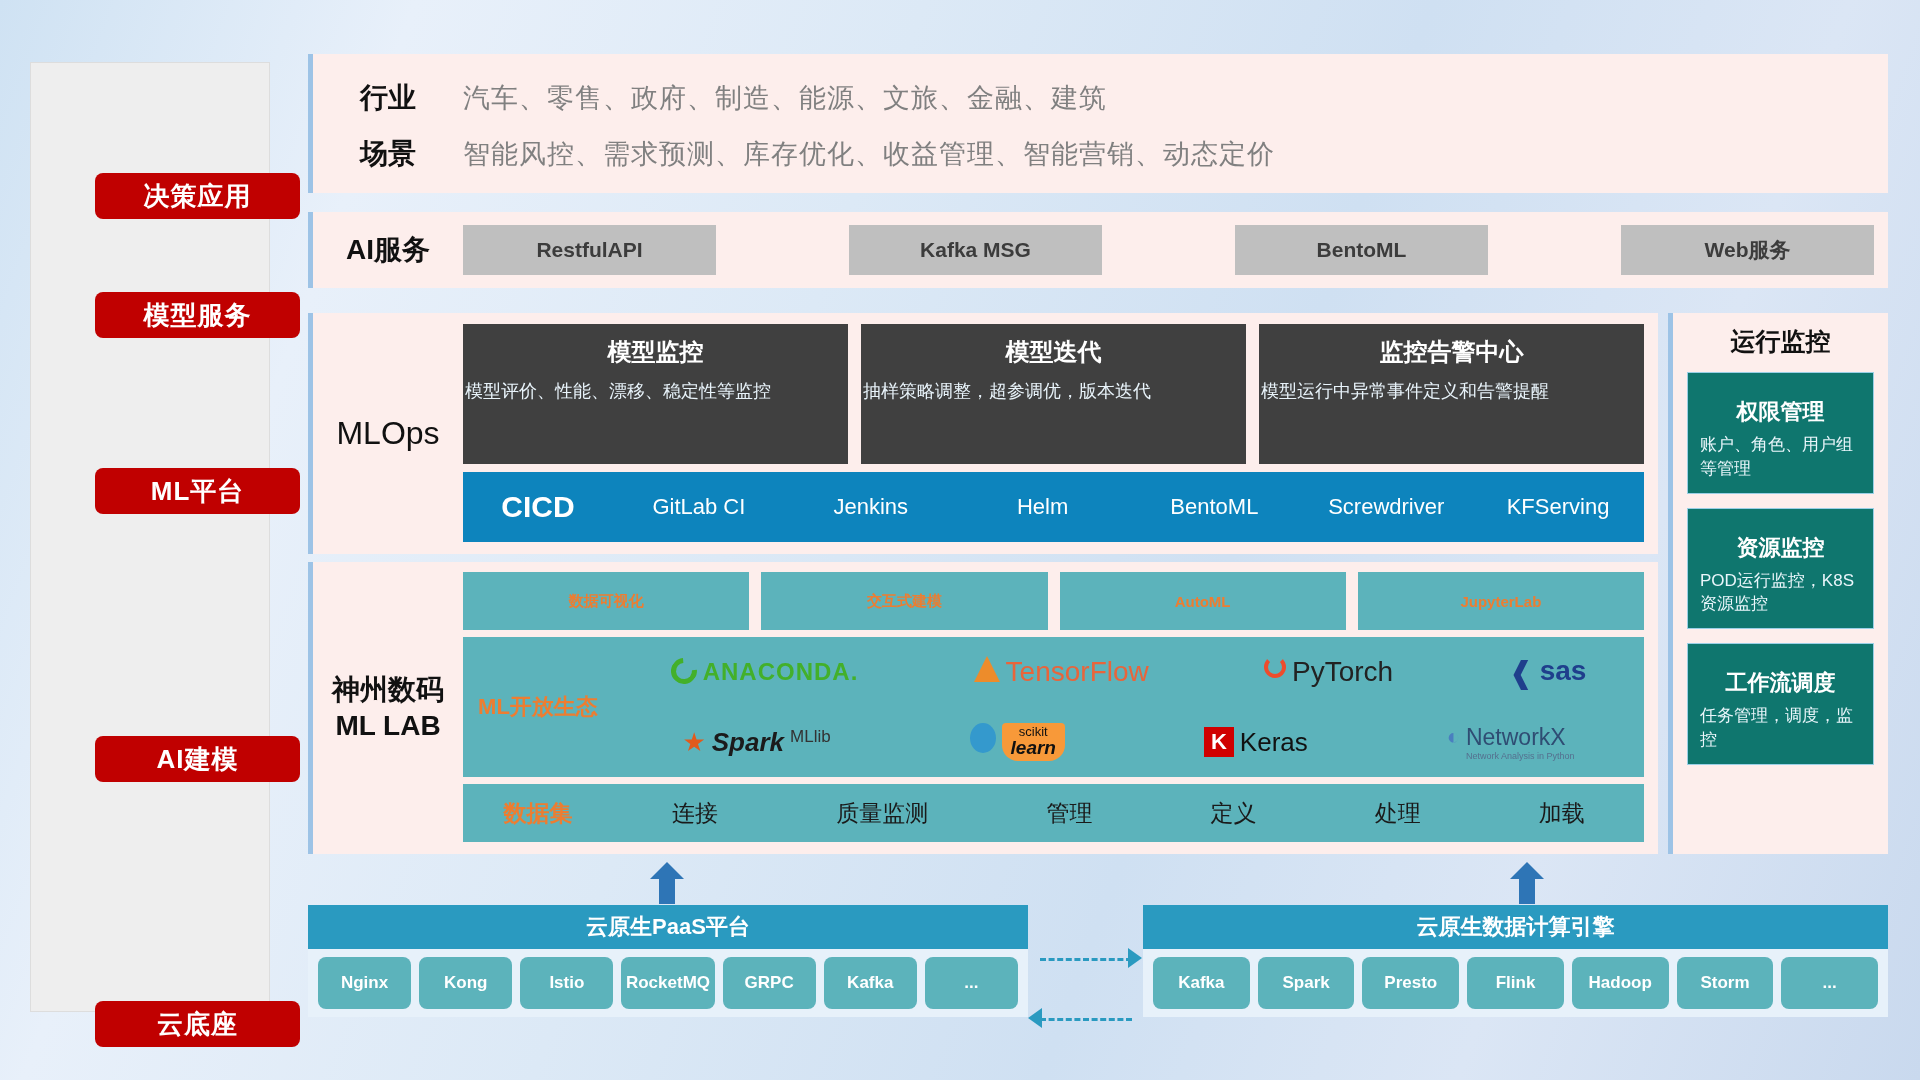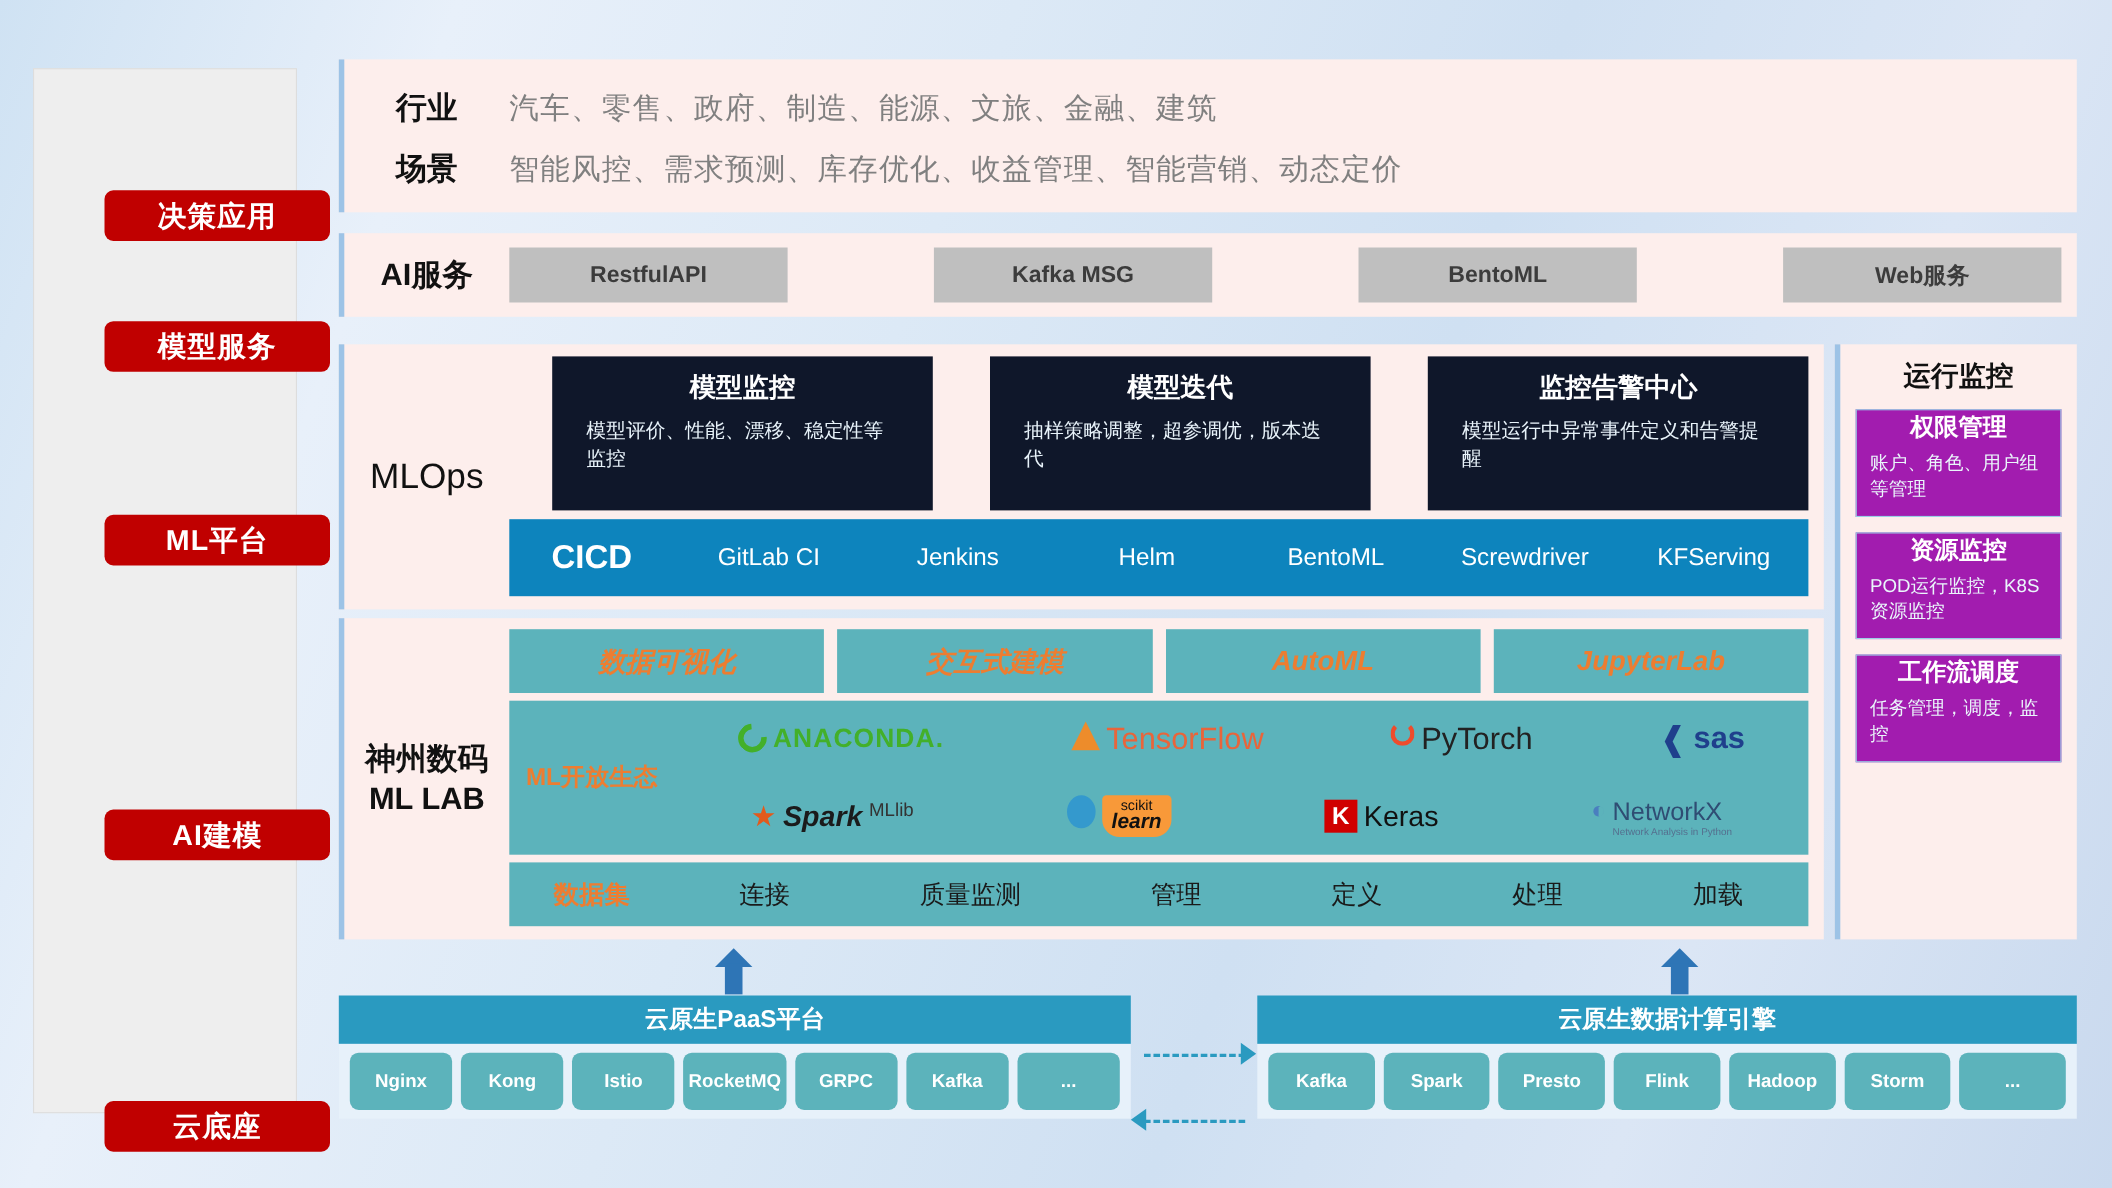--- a/index.html
+++ b/index.html
@@ -60,21 +60,21 @@
 
   
   .band-ops { top: 313px; width: 1350px; height: 241px; display: flex; }
   .ops-label {
     width: 150px; display: flex; align-items: center; justify-content: center;
     font-weight: normal; font-size: 32px; color: #111; text-align: center;
   }
   .ops-right { flex: 1; padding: 11px 14px 11px 0; display: flex; flex-direction: column; gap: 8px; }
   .ops-cards { display: flex; gap: 13px; height: 140px; }
   .ops-card {
-    flex: 1; background: #0f172a; color: #fff; padding: 12px 31px; margin-left: 39px;
+    flex: 1; background: #404040; color: #fff; padding: 12px 2px;
   }
   .ops-card-title { font-weight: bold; font-size: 24px; text-align: center; margin-bottom: 10px; }
   .ops-card-desc { font-size: 18px; line-height: 1.45; color: #e8f3fa; }
   .cicd-bar {
     background: #0d84bd; height: 70px; display: flex; align-items: center;
     color: #fff; overflow: hidden;
   }
   .cicd-title { width: 150px; text-align: center; font-weight: bold; font-size: 30px; }
   .cicd-item {
     flex: 1; text-align: center; font-size: 22px;
@@ -84,40 +84,40 @@
   
   .band-lab { top: 562px; width: 1350px; height: 292px; display: flex; }
   .lab-label {
     width: 150px; display: flex; flex-direction: column; align-items: center;
     justify-content: center; font-weight: bold; font-size: 28px; color: #111; line-height: 1.3;
   }
   .lab-right { flex: 1; padding: 10px 14px 10px 0; display: flex; flex-direction: column; gap: 7px; }
   .lab-tools { display: flex; gap: 12px; height: 58px; }
   .lab-tool {
     flex: 1; background: #5cb3bb; display: flex; align-items: center; justify-content: center;
-    color: #ed7d31; font-weight: bold; font-size: 25px; font-style: italic;
+    color: #ed7d31; font-weight: bold; font-size: 15px;
   }
   .eco-row { background: #5cb3bb; height: 140px; display: flex; align-items: center; }
   .eco-label { width: 150px; text-align: center; color: #ed7d31; font-weight: bold; font-size: 22px; }
   .eco-logos { flex: 1; display: flex; flex-direction: column; justify-content: center; gap: 4px; }
   .eco-line { display: flex; align-items: center; justify-content: space-around; height: 66px; }
   .ds-row { background: #5cb3bb; height: 58px; display: flex; align-items: center; }
   .ds-label { width: 150px; text-align: center; color: #ed7d31; font-weight: bold; font-size: 23px; }
   .ds-items { flex: 1; display: flex; justify-content: space-around; }
   .ds-item { font-size: 23px; color: #1a1a1a; }
 
   
   .band-mon {
     top: 313px; left: 1668px; width: 220px; height: 541px;
     background: #fdeeec; border-left: 5px solid #9dc3e6; position: absolute;
     padding: 12px 14px;
   }
   .mon-title { text-align: center; font-weight: bold; font-size: 25px; color: #111; margin-bottom: 14px; }
   .mon-card {
-    background: #a21caf; border: 1px solid #9ad0e6; margin-bottom: 14px; padding: 0 12px 12px;
+    background: #0f766e; border: 1px solid #9ad0e6; margin-bottom: 14px; padding: 24px 12px 12px;
     color: #fff;
   }
   .mon-card-title { text-align: center; font-weight: bold; font-size: 22px; margin-bottom: 6px; }
   .mon-card-desc { font-size: 17px; line-height: 1.4; color: #eaf6fb; }
 
   
   .cloud-left { position: absolute; left: 308px; top: 905px; width: 720px; }
   .cloud-right { position: absolute; left: 1143px; top: 905px; width: 745px; }
   .cloud-head {
     height: 44px; background: #2a9ac0; color: #fff; font-weight: bold;

